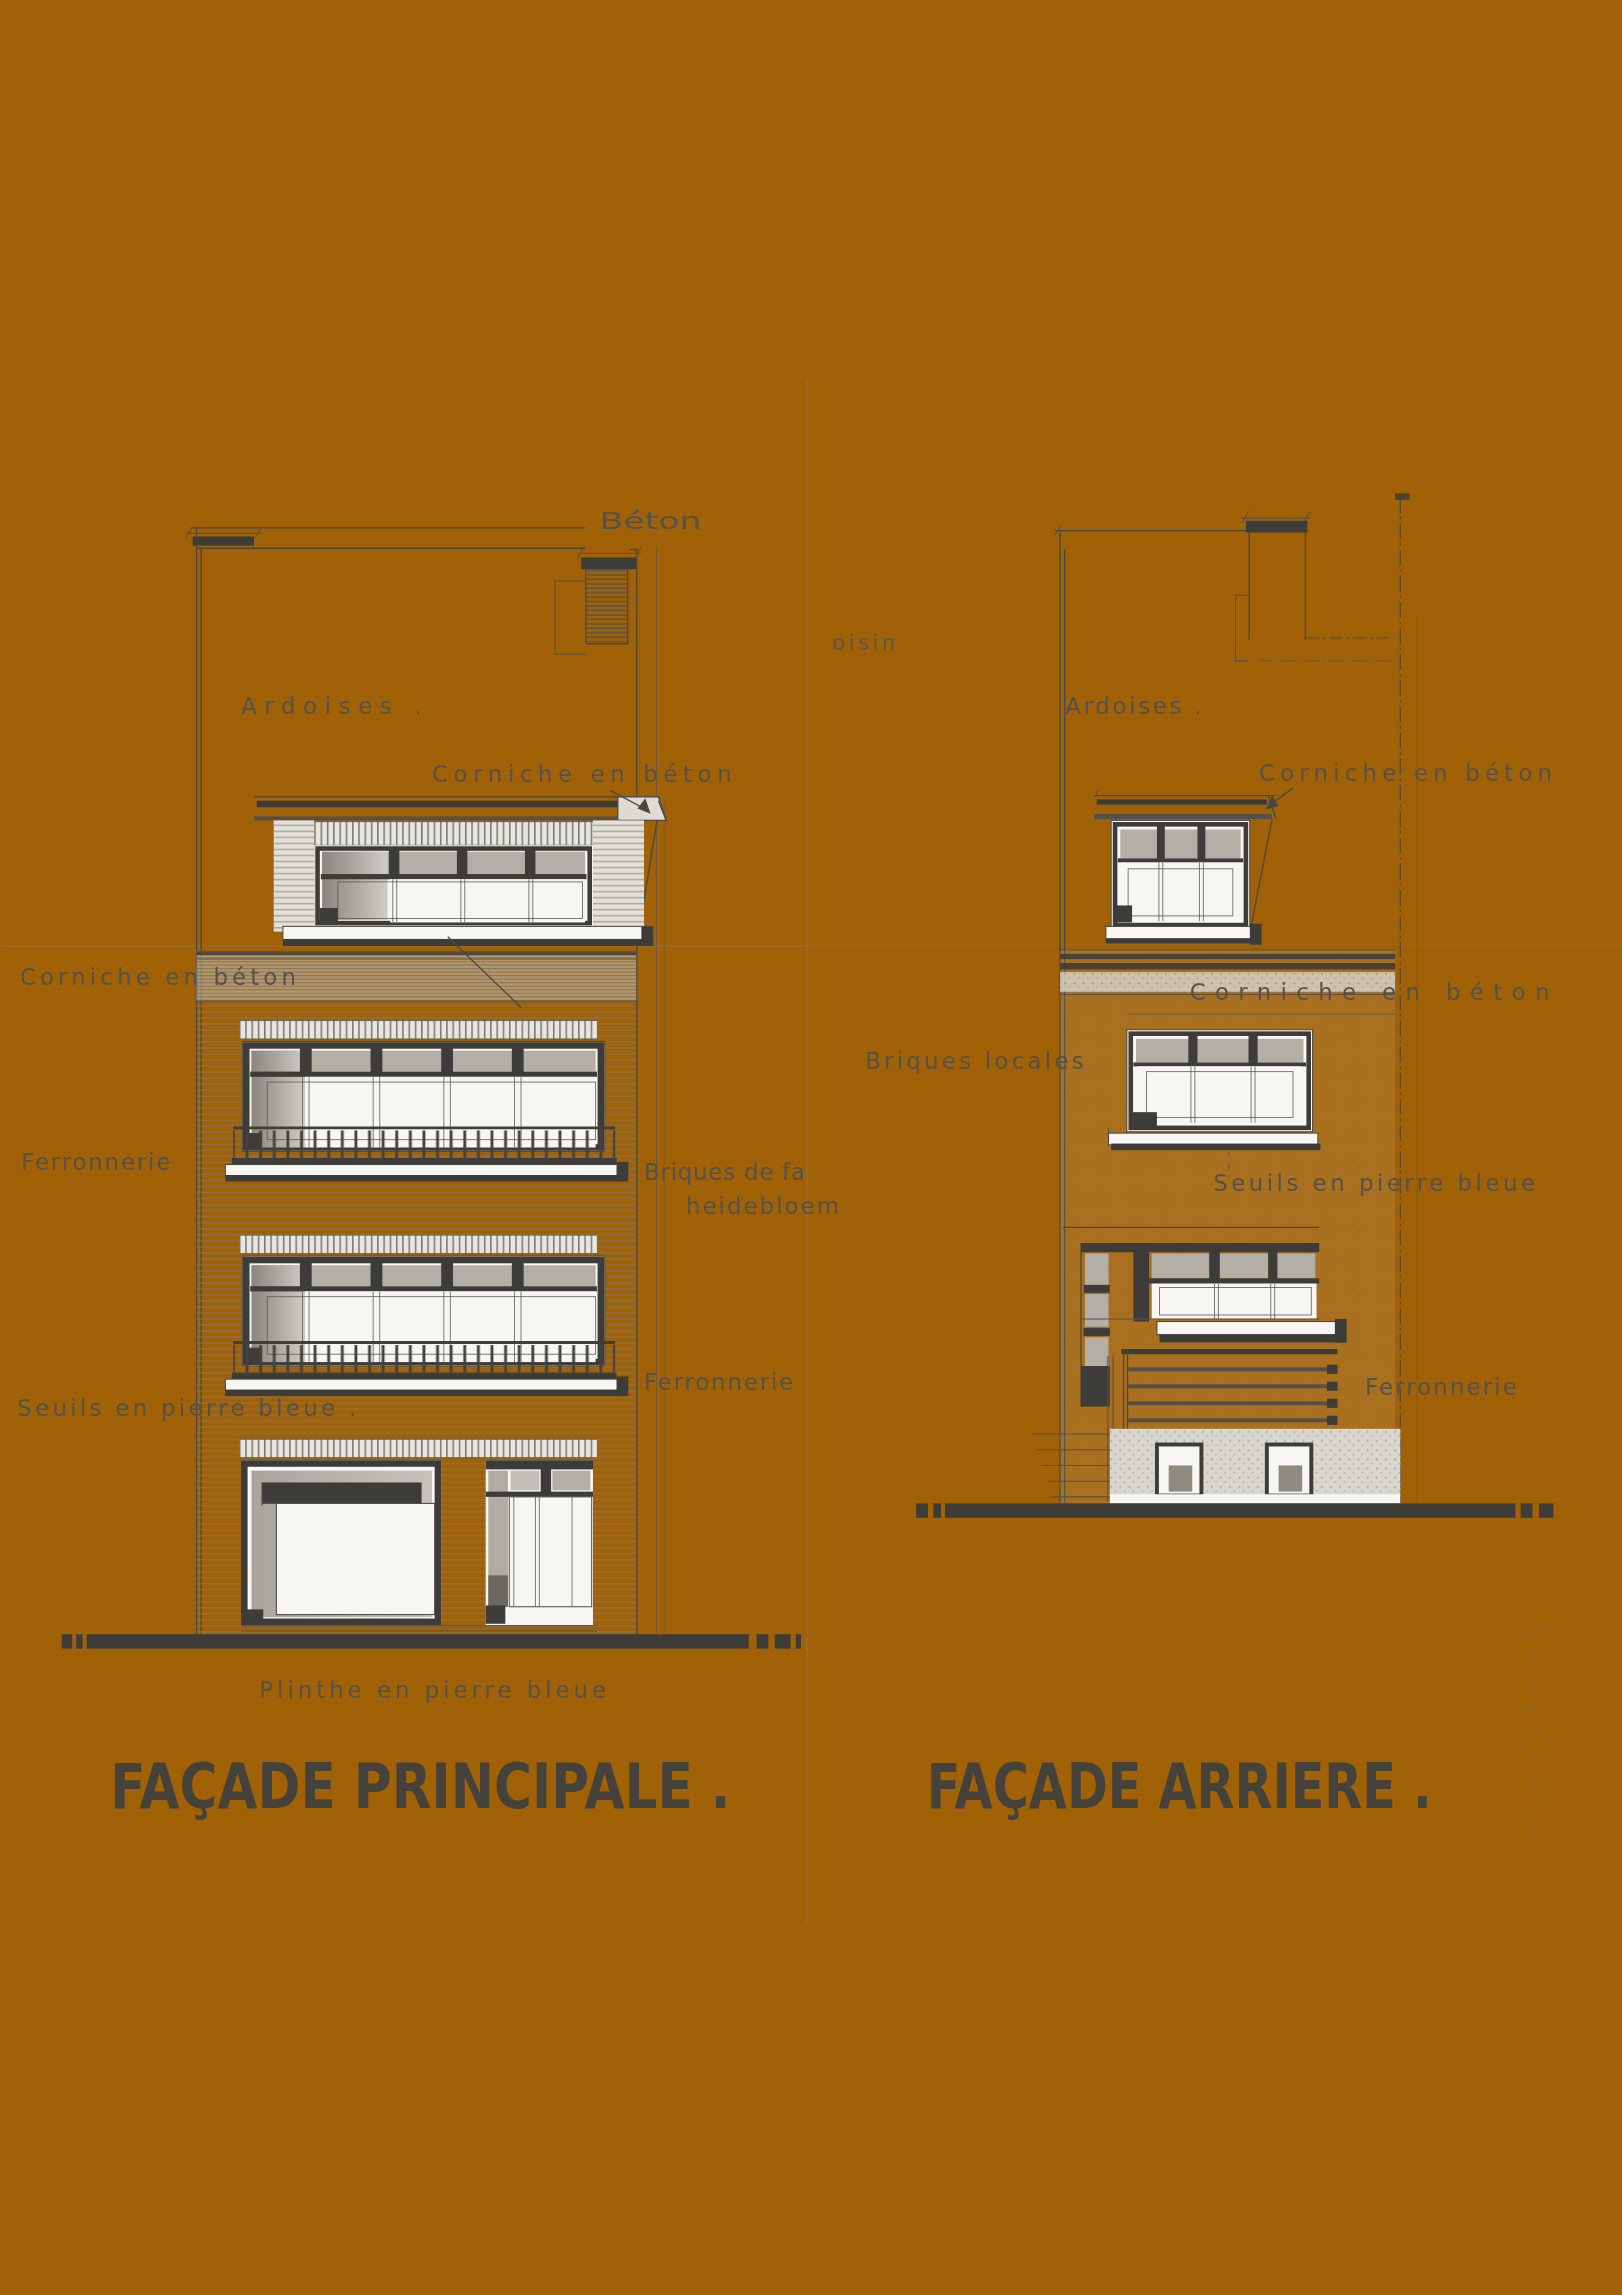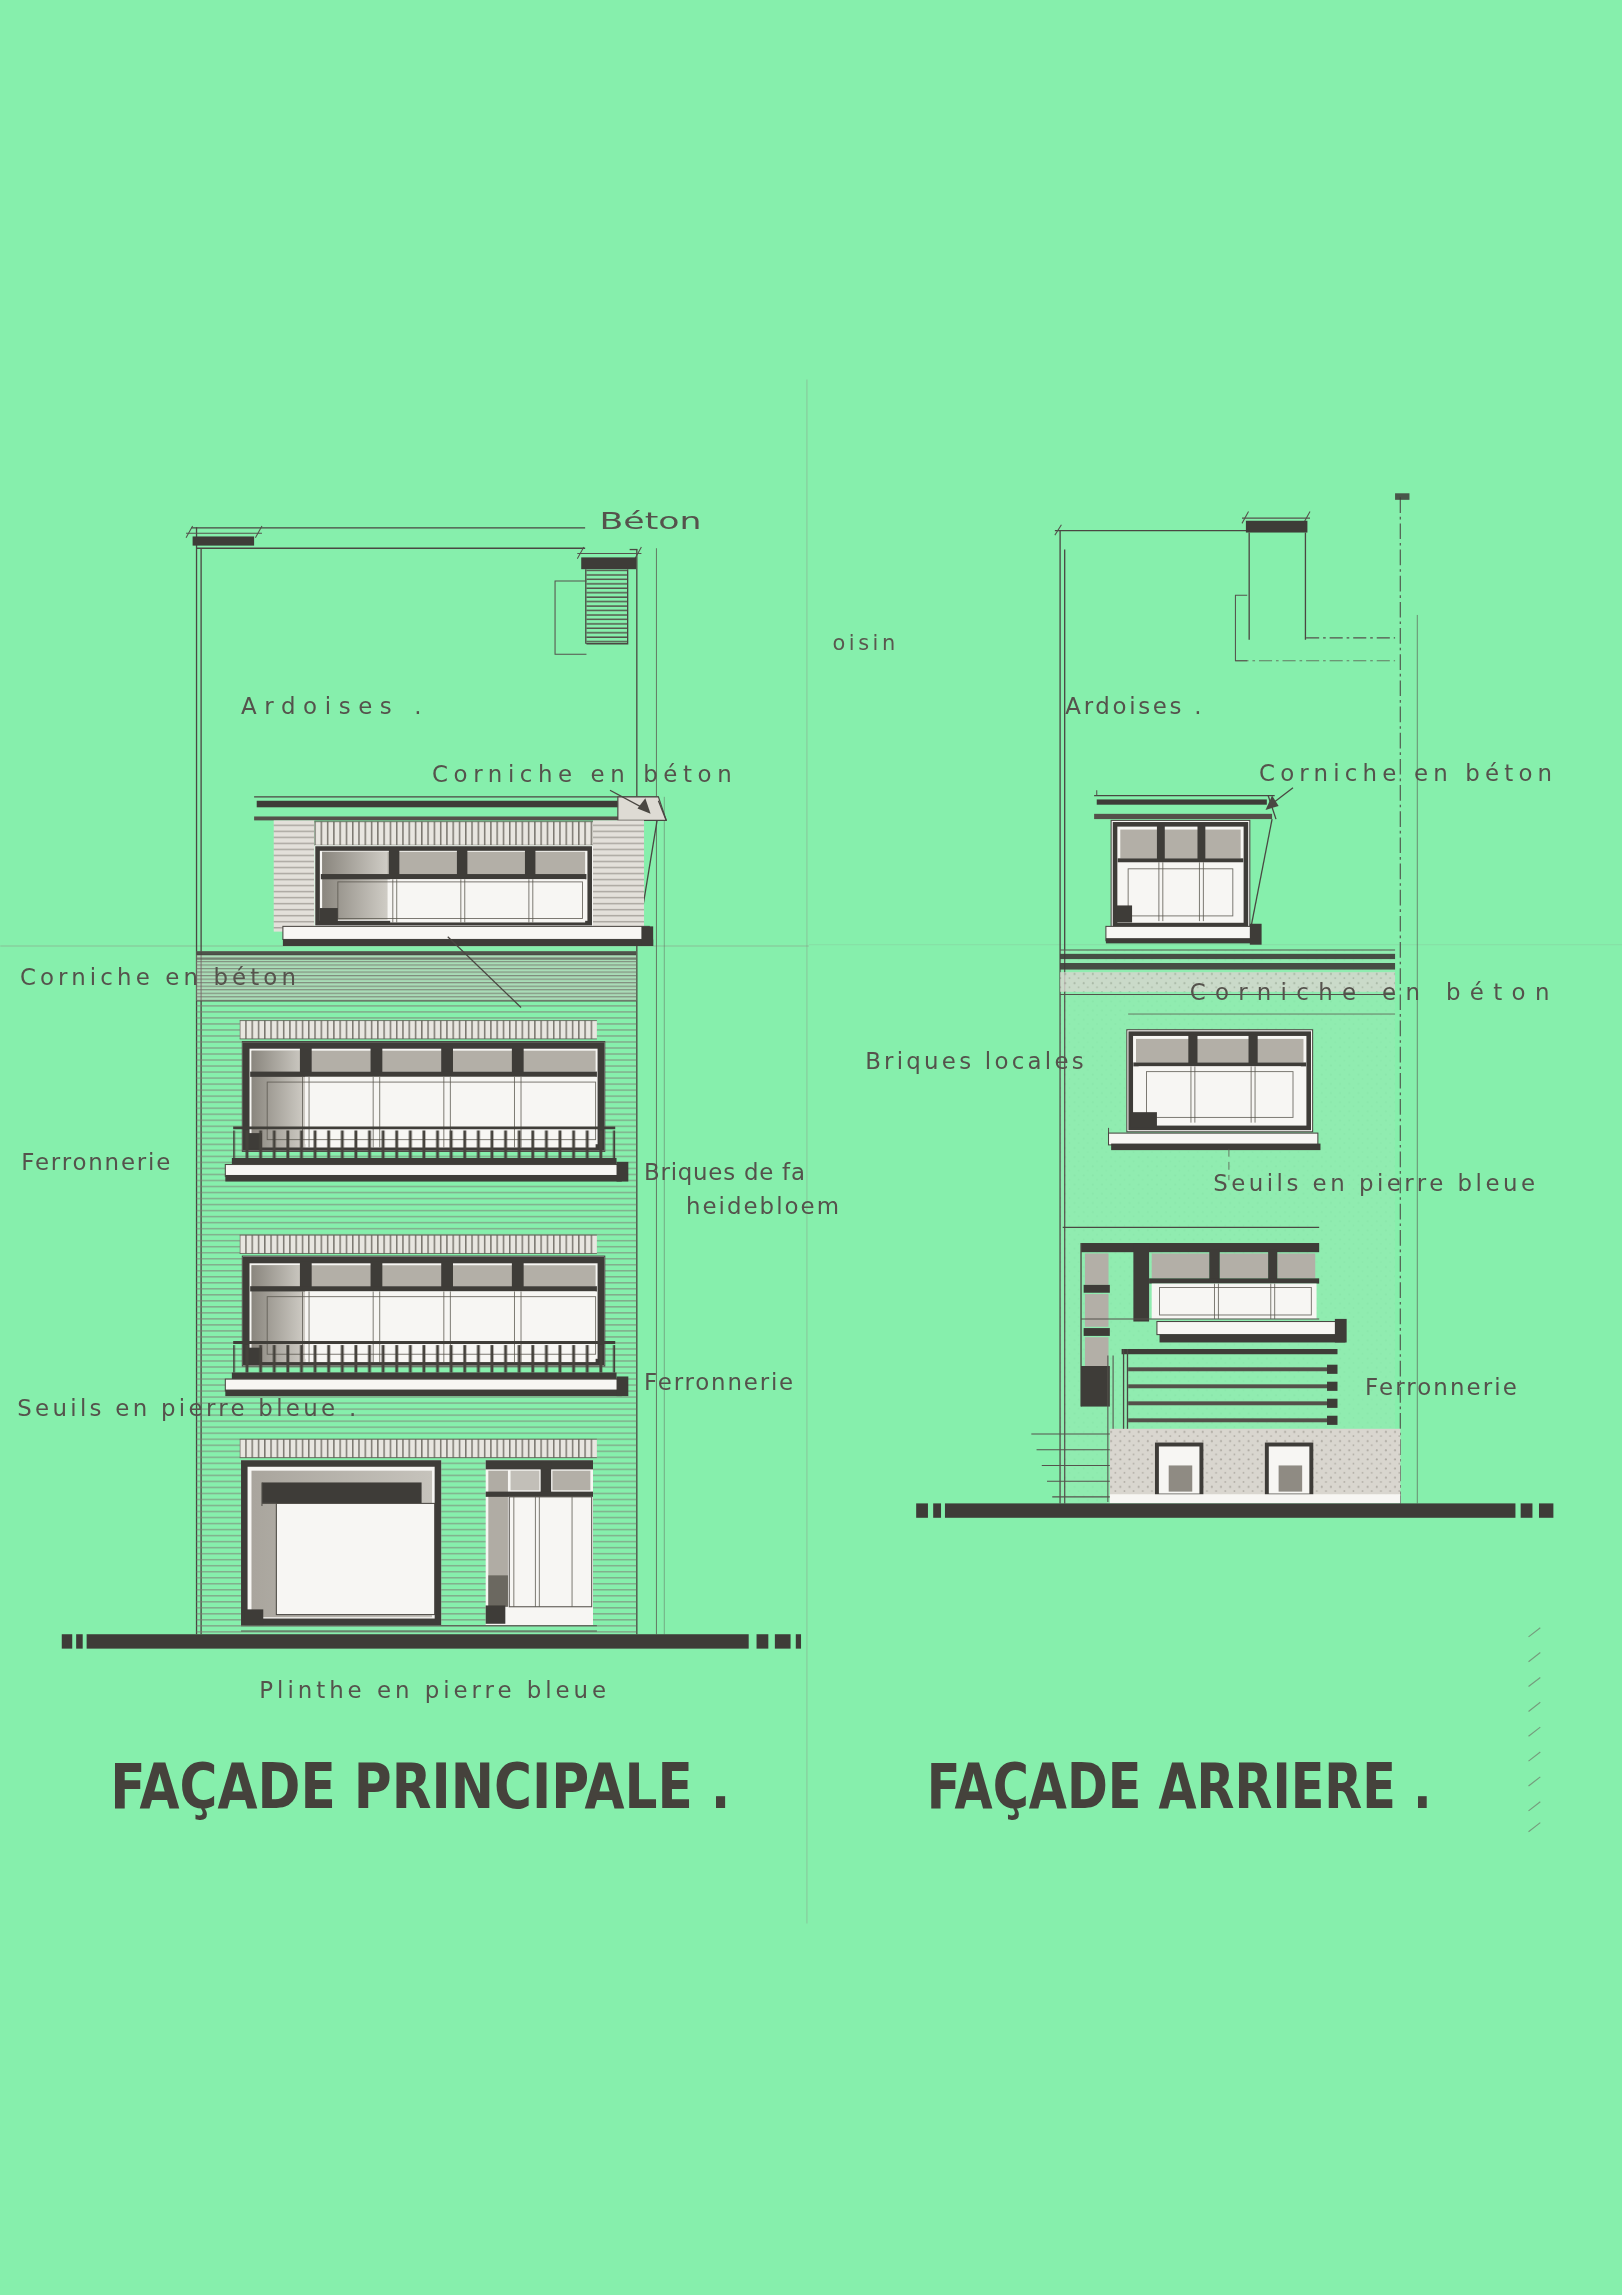--- a/index.html
+++ b/index.html
@@ -1,16 +1,16 @@
 <!DOCTYPE html>
 <html style="font-size:10.5px"><head>
 <meta charset="utf-8">
 <style>
   html,body{margin:0;padding:0;background:#e8e7e3;}
-  .sheet{width:1623px;height:2295px;background:#86efac;position:relative;}
+  .sheet{width:1623px;height:2295px;background:#a16207;position:relative;}
   svg{display:block;}
   .s1{stroke:#4a4742;stroke-width:1;fill:none;}
   .s08{stroke:#55524c;stroke-width:.8;fill:none;}
   .s07{stroke:#5a574f;stroke-width:.7;fill:none;opacity:.85;}
   .s2{stroke:#403e39;stroke-width:2.2;fill:none;}
   .frame{stroke:#3e3c38;stroke-width:5;fill:none;}
   .frame35{stroke:#3e3c38;stroke-width:3.5;fill:none;}
   .dark{fill:#3e3c38;}
   .dark2{fill:#54514a;}
   .white{fill:#f7f6f3;}

